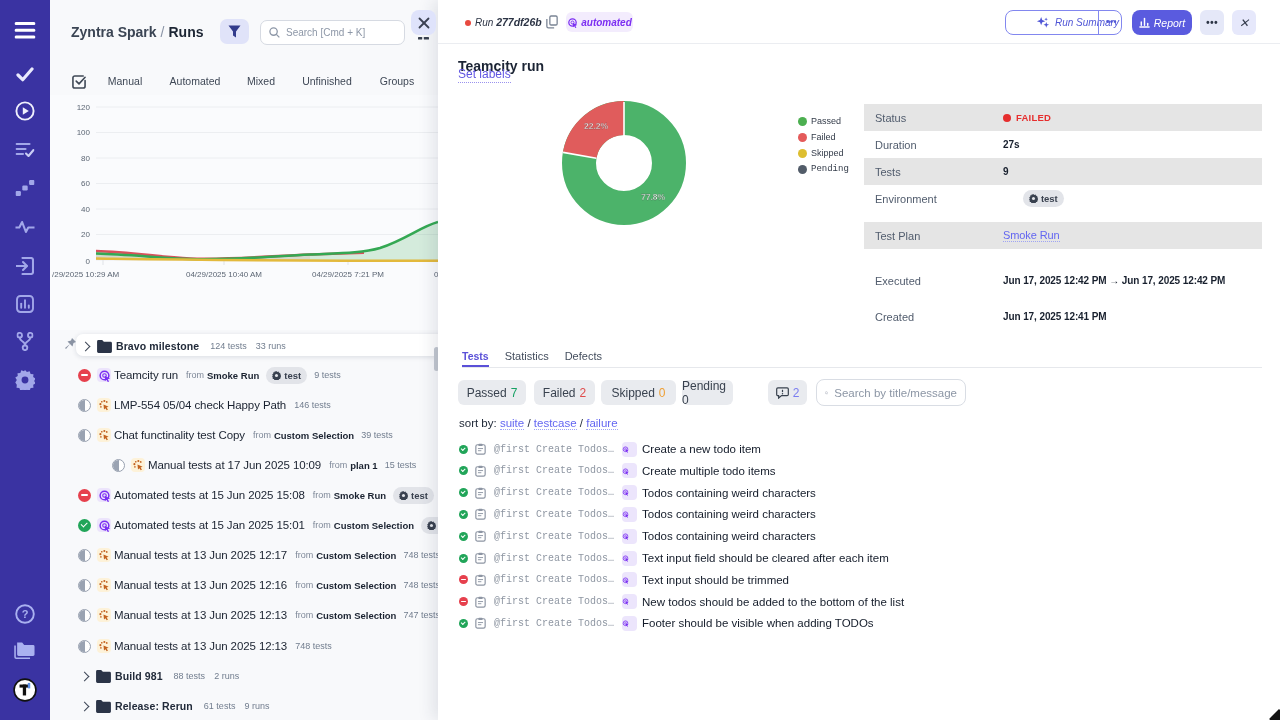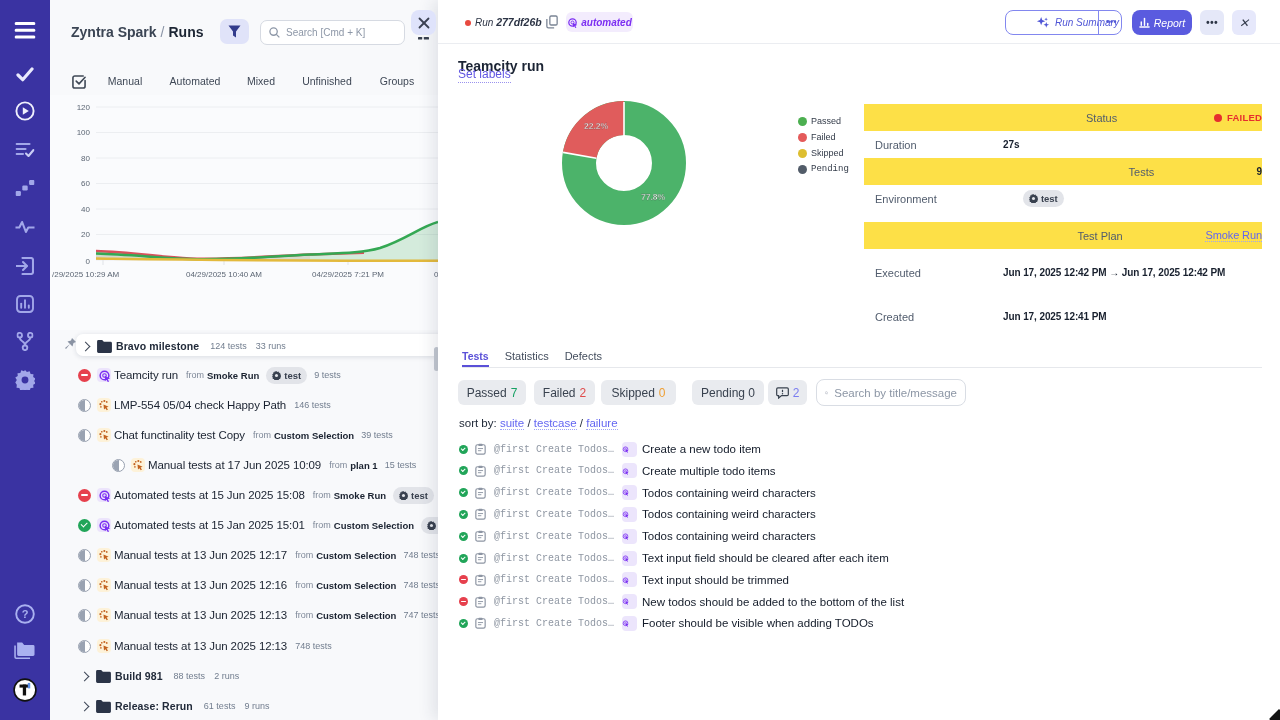--- a/index.html
+++ b/index.html
@@ -66,21 +66,21 @@
 
   #runtitle { position:absolute; left:20px; top:58px; font-size:14px; font-weight:bold; color:#1b2434; }
   #setlabels { position:absolute; left:20px; top:67px; font-size:12px; color:#6156e2; border-bottom:1px dotted #9a92ee; padding-bottom:1px; }
 
   
   .leg { position:absolute; left:360px; display:flex; align-items:center; gap:4px; font-size:9px; color:#333b49; }
   .leg i { width:9px; height:9px; border-radius:50%; display:block; }
 
   
   .strow { position:absolute; left:426px; width:398px; height:27px; display:flex; align-items:center; }
-  .strow.shade { background:#fde047;justify-content:flex-end; }
+  .strow.shade { background:#e5e5e5; }
   .strow .lab { width:139px; padding-left:11px; font-size:11px; color:#515c6d; }
   .strow .val { font-size:10px; font-weight:bold; color:#18202e; display:flex; align-items:center; letter-spacing:-0.1px; }
 
   
   #ttabs { position:absolute; left:24px; top:350px; width:800px; height:18px; border-bottom:1px solid #e6e8ec; display:flex; font-size:11px; color:#444e5e; }
   #ttabs .on { color:#5a50d8; font-weight:bold; font-size:10.5px; border-bottom:2.5px solid #5a50d8; padding-bottom:15px; }
   #ttabs div { margin-right:16px; }
 
   .fpill { position:absolute; top:380px; height:25px; background:#e9ebef; border-radius:6px; display:flex; align-items:center; justify-content:center; font-size:12px; color:#39424f; gap:4px; }
   #fsearch { position:absolute; left:378px; top:379px; width:150px; height:27px; border:1px solid #d9dde4; border-radius:8px; background:#fff; display:flex; align-items:center; padding:0 8px; gap:6px; font-size:11.5px; color:#8c96a5; overflow:hidden; white-space:nowrap; }
@@ -566,39 +566,39 @@
             <circle cx="10.5" cy="10.5" r="3.6" fill="#e2e4e9"></circle>
           </svg>test</span>
       </div>
     </div>
   <div class="strow shade" style="top:222px;">
       <div class="lab">Test Plan</div>
       <div class="val" style="font-weight:normal;">
         <span style="color:#6366f1;border-bottom:1px dotted #9fa4f5;font-size:11px;">Smoke Run</span>
       </div>
     </div>
-  <div class="strow" style="top:259px;">
+  <div class="strow" style="top:267px;">
       <div class="lab">Executed</div>
       <div class="val">Jun 17, 2025 12:42 PM → Jun 17, 2025 12:42 PM</div>
     </div>
   <div class="strow" style="top:303px;">
       <div class="lab">Created</div>
       <div class="val">Jun 17, 2025 12:41 PM</div>
     </div>
 
   <div id="ttabs">
       <div class="on">Tests</div>
       <div>Statistics</div>
       <div>Defects</div>
     </div>
 
   <div class="fpill" style="left:20px; width:68px;">Passed <span style="color:#16a163;">7</span></div>
   <div class="fpill" style="left:96px; width:61px;">Failed <span style="color:#e04b4b;">2</span></div>
   <div class="fpill" style="left:163px; width:75px;">Skipped <span style="color:#ef9f33;">0</span></div>
-  <div class="fpill" style="left:244px; width:72px;margin-left:10px;">Pending 0</div>
+  <div class="fpill" style="left:244px; width:51px;">Pending 0</div>
   <div class="fpill" style="left:330px; width:39px;">
       <svg width="13" height="12" viewBox="0 0 14 13">
         <path d="M2 1 H12 a1.3 1.3 0 0 1 1.3 1.3 V8 a1.3 1.3 0 0 1 -1.3 1.3 H6 L2.8 12 V9.3 H2 A1.3 1.3 0 0 1 0.7 8 V2.3 A1.3 1.3 0 0 1 2 1 Z" fill="none" stroke="#39424f" stroke-width="1.3"></path>
         <line x1="7" y1="3" x2="7" y2="5.6" stroke="#39424f" stroke-width="1.3"></line>
         <circle cx="7" cy="7.3" r="0.8" fill="#39424f"></circle>
       </svg>
       <span style="color:#7a7cf0;">2</span>
     </div>
   <div id="fsearch">
       <svg width="12" height="12" viewBox="0 0 12 12">

